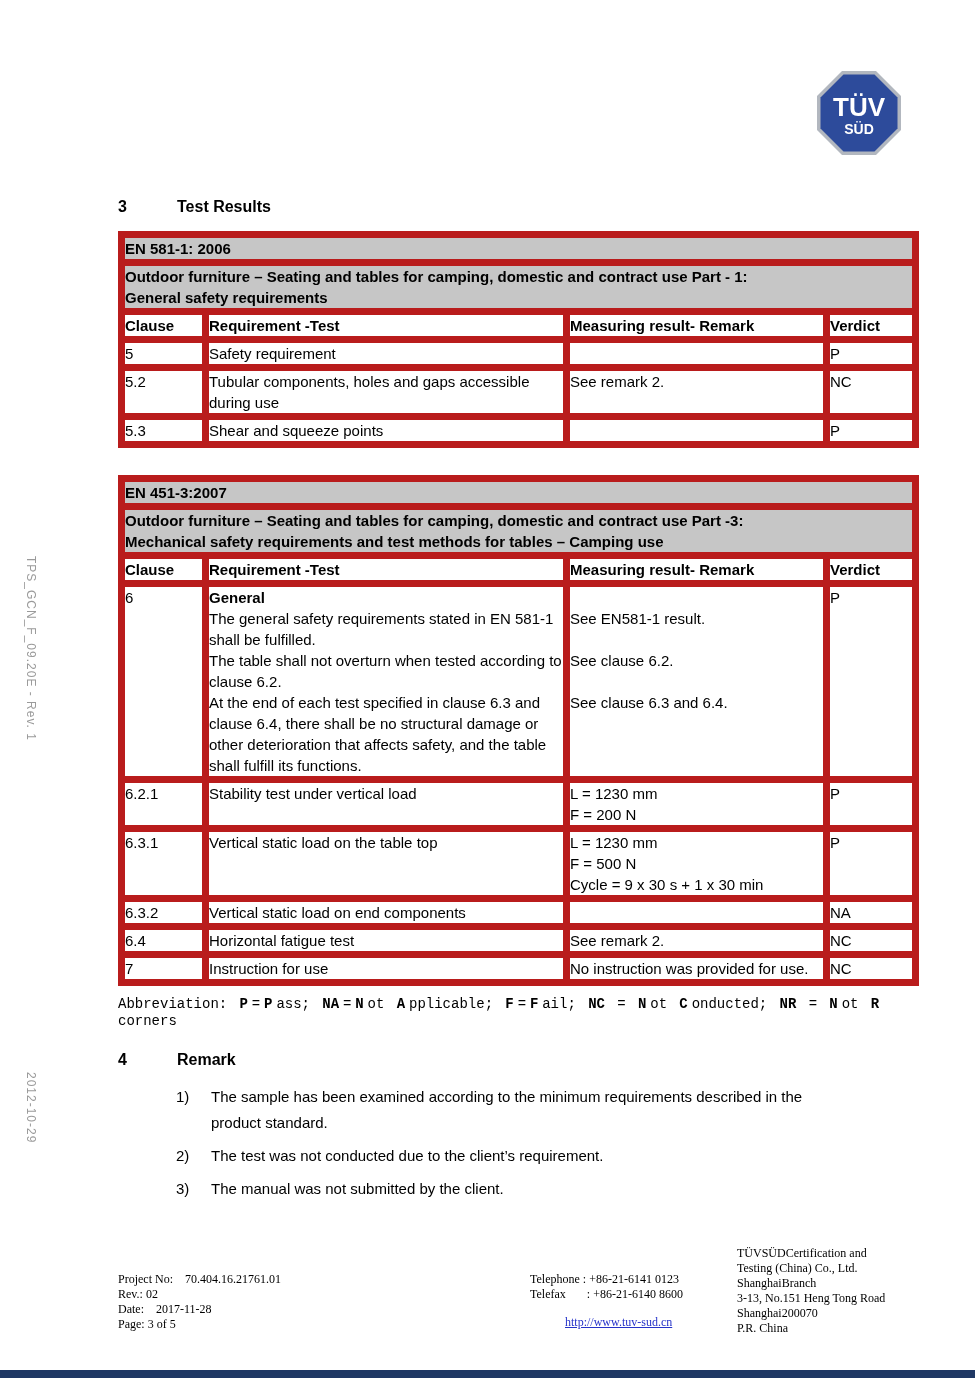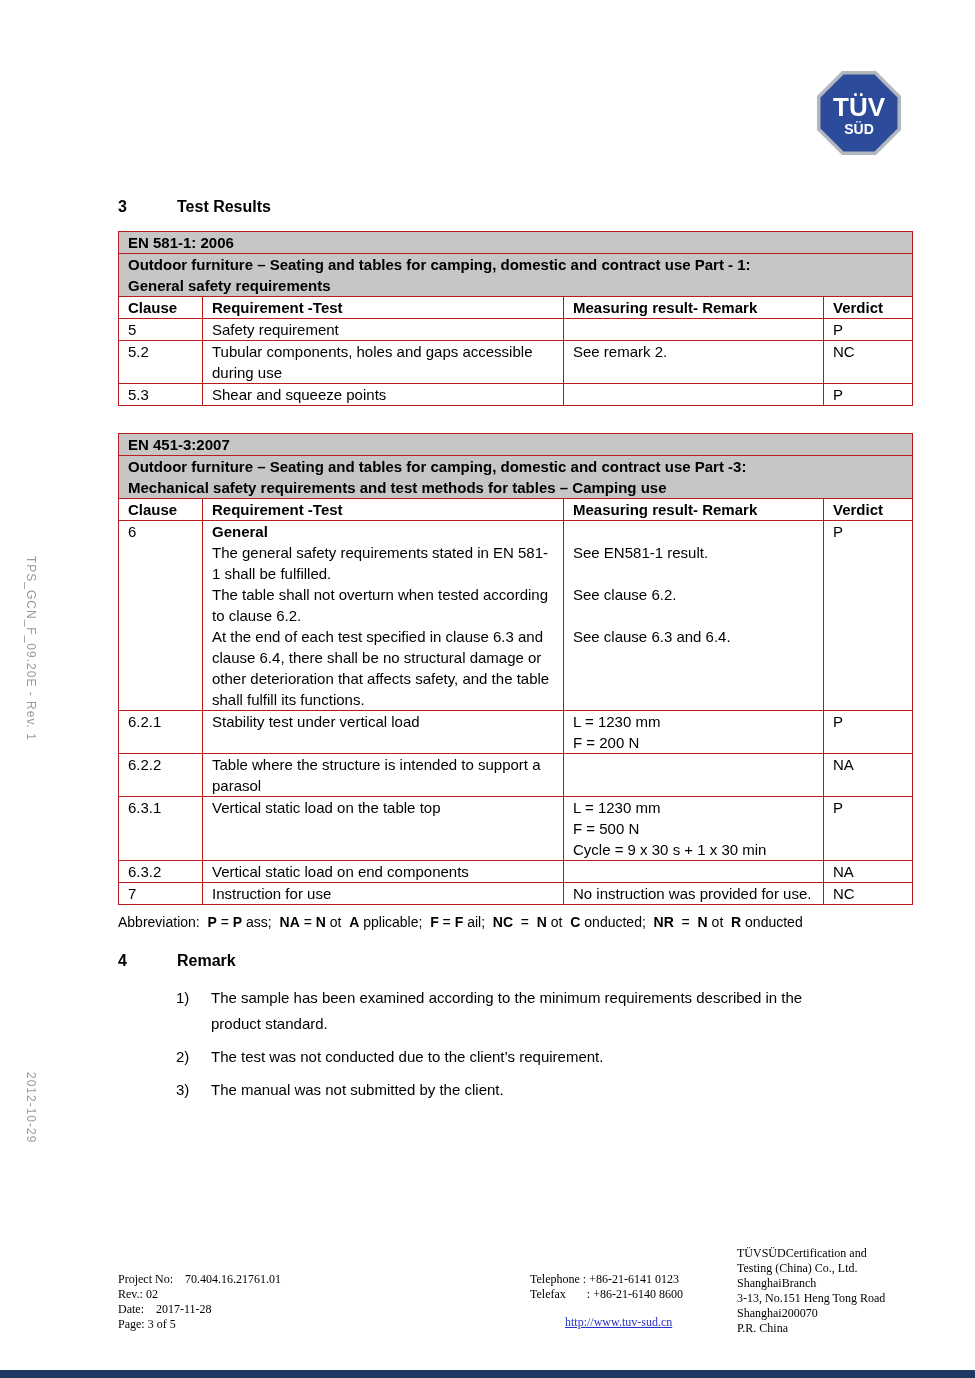--- a/index.html
+++ b/index.html
@@ -30,33 +30,33 @@
   .section-head { display:flex; font-weight:bold; font-size:16px; margin:0 0 15px 0; }
   .section-num { width:59px; flex:none; }
 
   table.results-table {
     border-collapse:collapse; table-layout:fixed; width:794px;
     font-size:15px; line-height:21px;
   }
   table.t1 { margin-bottom:27px; }
   table.t2 { margin-bottom:9px; }
   .results-table td, .results-table th {
-    border:1px solid #b91c1c; padding:0 9px; vertical-align:top; text-align:left;
+    border:7px solid #b91c1c; padding:0 0; vertical-align:top; text-align:left;
   }
   .band { background:var(--band,#c6c6c6); font-weight:bold; }
   .band-sub { white-space:pre-line; }
   .results-table th { font-weight:bold; }
   .c-verdict { text-align:center; }
   .c-res { white-space:pre-line; }
   .req-body { white-space:pre-line; }
   .req-head { font-weight:bold; }
   .req-head:empty { display:none; }
 
   .abbrev { font-size:14px; margin:4px 0 0 0; }
-  .abbrev .seg { white-space:pre-wrap; }
+  .abbrev .seg { white-space:pre-wrap;font-family:Liberation Mono, monospace; }
 
   .remark-head { margin-top:22px; }
   .remark-list { padding-left:58px; max-width:730px; }
   .remark-item { display:flex; font-size:15px; line-height:26px; margin-bottom:7px; }
   .remark-num { width:35px; flex:none; }
   .remark-text { max-width:672px; }
 
   
   .footer-block { position:absolute; font-family:"Liberation Serif", serif; font-size:12px; line-height:15px; }
   .footer-left  { left:118px; top:1272px; }
@@ -192,29 +192,20 @@
     <td class="c-clause">6.2.1</td>
     <td class="c-req">
 
       <div class="req-body">Stability test under vertical load</div>
     </td>
     <td class="c-res">L = 1230 mm
 F = 200 N</td>
     <td class="c-verdict">P</td>
   </tr>
 
-  <tr>
-    <td class="c-clause">6.2.2</td>
-    <td class="c-req">
-
-      <div class="req-body">Table where the structure is intended to support a parasol</div>
-    </td>
-    <td class="c-res"></td>
-    <td class="c-verdict">NA</td>
-  </tr>
 
   <tr>
     <td class="c-clause">6.3.1</td>
     <td class="c-req">
 
       <div class="req-body">Vertical static load on the table top</div>
     </td>
     <td class="c-res">L = 1230 mm
 F = 500 N
 Cycle = 9 x 30 s + 1 x 30 min</td>
@@ -224,20 +215,29 @@
   <tr>
     <td class="c-clause">6.3.2</td>
     <td class="c-req">
 
       <div class="req-body">Vertical static load on end components</div>
     </td>
     <td class="c-res"></td>
     <td class="c-verdict">NA</td>
   </tr>
 
+  <tr>
+    <td class="c-clause">6.4</td>
+    <td class="c-req">
+
+      <div class="req-body">Horizontal fatigue test</div>
+    </td>
+    <td class="c-res">See remark 2.</td>
+    <td class="c-verdict">NC</td>
+  </tr>
 
   <tr>
     <td class="c-clause">7</td>
     <td class="c-req">
 
       <div class="req-body">Instruction for use</div>
     </td>
     <td class="c-res">No instruction was provided for use.</td>
     <td class="c-verdict">NC</td>
   </tr>
@@ -290,21 +290,21 @@
   <span class="seg" style="font-weight: bold;">NR</span>
 
   <span class="seg"> = </span>
 
   <span class="seg" style="font-weight: bold;">N</span>
 
   <span class="seg">ot </span>
 
   <span class="seg" style="font-weight: bold;">R</span>
 
-  <span class="seg">onducted</span>
+  <span class="seg">corners</span>
 </div>
 
     <div class="section-head remark-head">
       <span class="section-num">4</span>
       <span>Remark</span>
     </div>
     <div class="remark-list">
   <div class="remark-item">
     <span class="remark-num">1)</span>
     <span class="remark-text">The sample has been examined according to the minimum requirements described in the product standard.</span>

